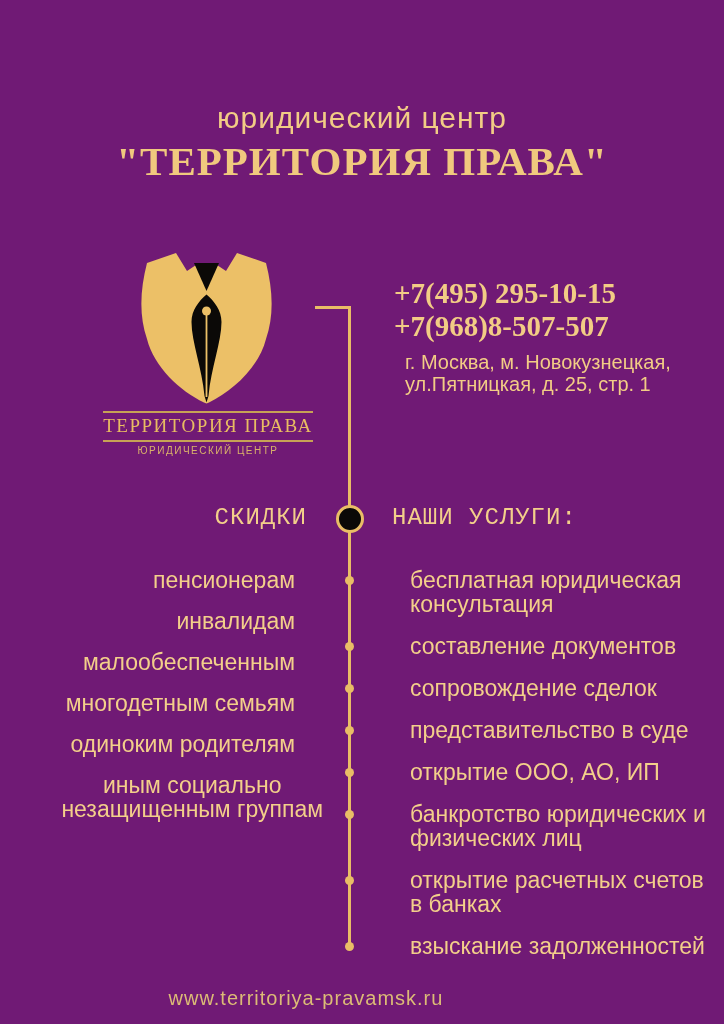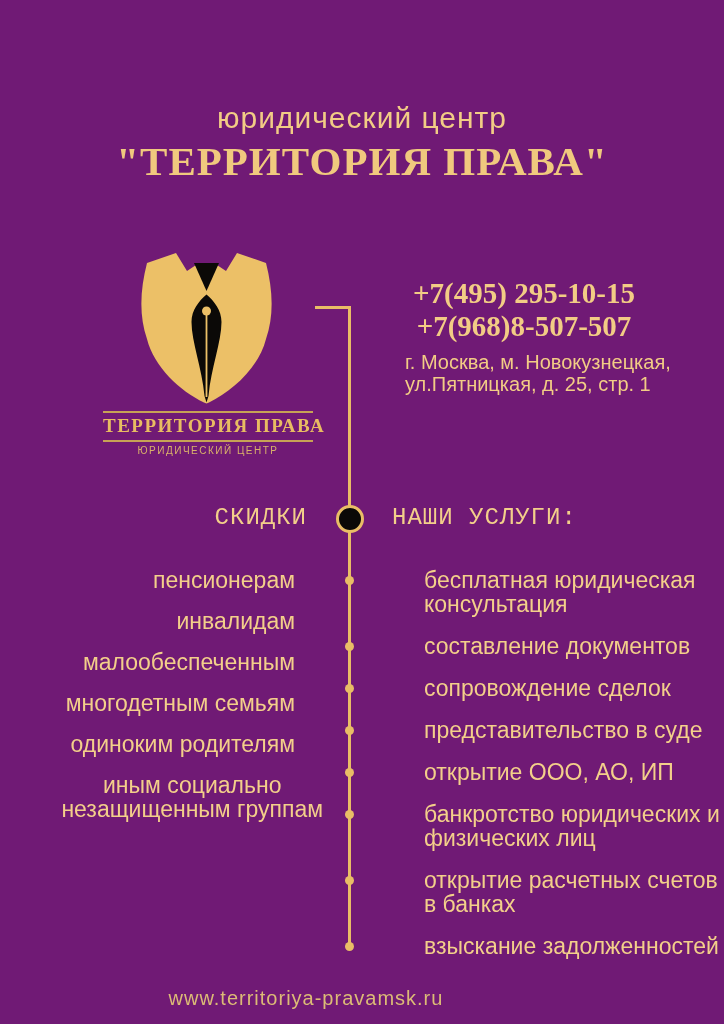--- a/index.html
+++ b/index.html
@@ -20,33 +20,33 @@
     font-family:"Liberation Serif", serif;font-weight:bold;
     font-size:41px;line-height:46px;letter-spacing:1px;
     color:#f0c97e;margin-top:2px;
   }
   
   .logo{position:absolute;left:103px;top:250px;width:210px;text-align:center;}
   .logo svg{display:block;margin:0 auto;}
   .logo-rule{height:2px;background:#c7a255;margin-top:6px;}
   .logo-rule.bottom{margin-top:3px;}
   .logo-name{
-    font-family:"Liberation Serif", serif;font-weight:bold;
+    font-family:"Liberation Serif", serif;font-weight:normal;
     font-size:19px;line-height:22px;letter-spacing:1.5px;
     color:#e8bc62;margin-top:2px;white-space:nowrap;
   }
   .logo-tagline{
     font-size:10px;line-height:12px;letter-spacing:1.5px;
     color:#d9b269;margin-top:3px;white-space:nowrap;
   }
   
   .contact{position:absolute;left:394px;top:277px;width:260px;text-align:left;}
   .phone{
     font-family:"Liberation Serif", serif;font-weight:bold;
-    font-size:29px;line-height:33px;color:#f2cc85;white-space:nowrap;text-align:center;
+    font-size:29px;line-height:33px;color:#f2cc85;white-space:nowrap;
   }
   .address{margin-top:8px;padding-left:11px;font-size:20px;line-height:22px;color:#f2cc85;}
   .address div{white-space:nowrap;}
   
   .hstub{position:absolute;left:315px;top:306px;width:36px;height:3px;background:#e9bd66;}
   .vline{position:absolute;left:348px;top:306px;width:3px;height:640px;background:#e9bd66;}
   .ring{
     position:absolute;left:336px;top:505px;width:22px;height:22px;
     border:3px solid #e9bd66;border-radius:50%;background:#0b0907;
   }
@@ -63,21 +63,21 @@
   .heading.uslugi{left:392px;}
   
   .left-col{position:absolute;top:568px;right:429px;width:300px;text-align:right;}
   .discount-item{
     font-size:23px;line-height:24px;margin-bottom:17px;
     color:#f3cf8a;white-space:pre-line;
   }
   .discount-item:last-child{
     margin-top:7px;display:table;margin-left:auto;margin-right:-28px;text-align:center;
   }
-  .right-col{position:absolute;top:568px;left:424px;width:300px;text-align:left;}
+  .right-col{position:absolute;top:568px;left:410px;width:300px;text-align:left;}
   .service-item{
     font-size:23px;line-height:24px;margin-bottom:18px;
     color:#f3cf8a;white-space:pre-line;
   }
   
   .website{
     position:absolute;left:0;top:986px;width:612px;text-align:center;
     font-size:20px;line-height:24px;letter-spacing:1px;color:#dcbb76;
   }
 </style>

